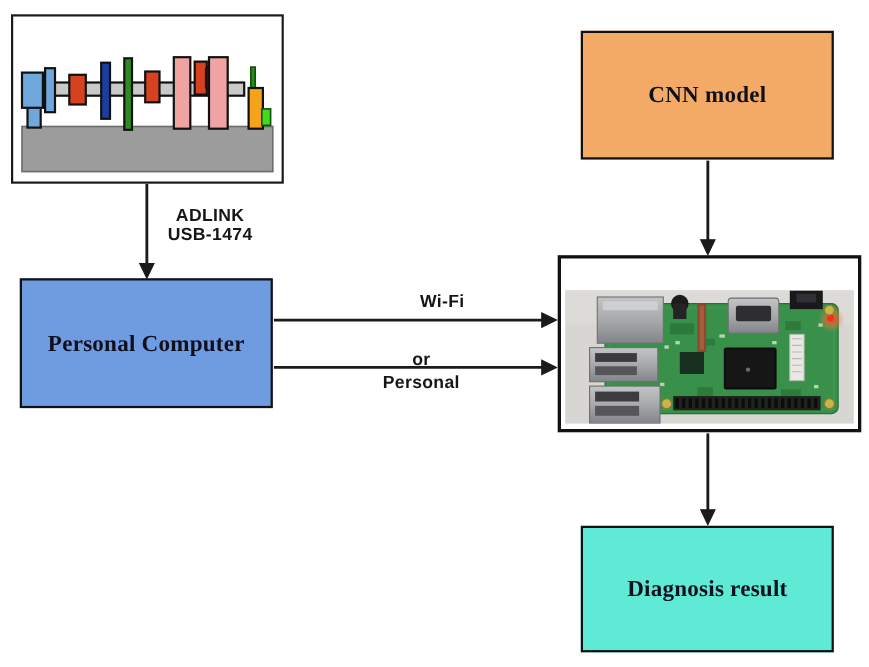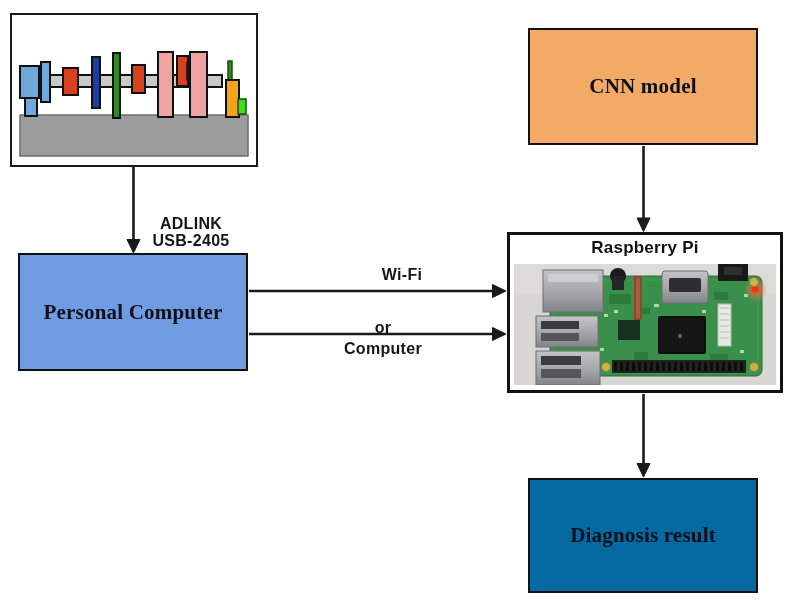--- a/index.html
+++ b/index.html
@@ -8,33 +8,33 @@
     font-family:"Liberation Sans",sans-serif;
   }
   .node{position:absolute;box-sizing:border-box;display:flex;align-items:center;justify-content:center;}
   .serif-label{
     font-family:"Liberation Serif",serif;font-weight:bold;font-size:21px;color:#10101d;
     text-align:center;letter-spacing:.2px;
   }
   .rig-box{left:10px;top:13px;width:248px;height:154px;border:2px solid #1b1b1b;background:#fff;}
   .pc-box{left:18px;top:253px;width:230px;height:118px;border:2.5px solid #111;background:#6f9be0;}
   .cnn-box{left:528px;top:28px;width:230px;height:117px;border:2.5px solid #111;background:#f3aa67;}
-  .diag-box{left:528px;top:478px;width:230px;height:115px;border:2.5px solid #111;background:#0369a1;}
+  .diag-box{left:528px;top:478px;width:230px;height:115px;border:2.5px solid #111;background:#5eead4;}
   .rpi-box{left:507px;top:232px;width:276px;height:161px;border:3px solid #111;background:#fff;
     display:block;}
   .rpi-title{
     position:absolute;left:0;top:3px;width:100%;text-align:center;
     font-weight:bold;font-size:17px;color:#111;letter-spacing:.2px;
   }
   .rpi-photo{position:absolute;left:4px;top:29px;width:262px;height:121px;background:#d8d6d2;}
   .edge-label{
     position:absolute;font-weight:bold;color:#161616;font-size:16px;text-align:center;
     letter-spacing:.3px;white-space:nowrap;
   }
-  .adlink-label{left:135px;top:188px;width:112px;line-height:17px;margin-top:27px;}
+  .adlink-label{left:135px;top:188px;width:112px;line-height:17px;}
   .wifi-label{left:352px;top:266px;width:100px;}
   .or-label{left:333px;top:319px;width:100px;}
   .eth-label{left:333px;top:340px;width:100px;}
   .arrow-layer{position:absolute;left:0;top:0;width:790px;height:606px;pointer-events:none;}
   .rig-svg,.photo-svg{display:block;width:100%;height:100%;}
 </style>
 </head>
 <body>
 
 <div class="canvas">
@@ -78,36 +78,35 @@
       <rect x="175" y="46" width="6" height="20" rx="2.5" fill="#40120a" stroke="#111" stroke-width="1.5"></rect>
       <rect x="178" y="37" width="17" height="65" fill="#efa3a3" stroke="#111" stroke-width="2"></rect>
       <rect x="216" y="46" width="4" height="22" fill="#2f8a1f" stroke="#145008" stroke-width="1.5"></rect>
       <rect x="214" y="65" width="13" height="37" fill="#f6a21a" stroke="#111" stroke-width="2"></rect>
       <rect x="226" y="84" width="8" height="15" fill="#3ddd1f" stroke="#145008" stroke-width="1.5"></rect>
     </svg>
   </div>
 
   <div class="edge-label adlink-label">
     <span>ADLINK</span><br>
-    <span>USB-2405</span>
+    <span>USB-1474</span>
   </div>
   <div class="edge-label wifi-label">Wi-Fi</div>
   <div class="edge-label or-label">or</div>
-  <div class="edge-label eth-label">Computer</div>
+  <div class="edge-label eth-label">Personal</div>
 
   <div class="node cnn-box">
     <span class="serif-label">CNN model</span>
   </div>
 
   <div class="node pc-box">
     <span class="serif-label">Personal Computer</span>
   </div>
 
   <div class="node rpi-box">
-    <div class="rpi-title">Raspberry Pi</div>
     <div class="rpi-photo">
       <svg class="photo-svg" viewBox="0 0 262 121">
         <defs>
           <linearGradient id="metal" x1="0" y1="0" x2="0" y2="1">
             <stop offset="0" stop-color="#c3c4c6"></stop>
               <stop offset="0.5" stop-color="#a8a9ab"></stop>
               <stop offset="1" stop-color="#83848a"></stop>
           </linearGradient>
           <radialGradient id="ledglow" cx="0.5" cy="0.5" r="0.5">
             <stop offset="0" stop-color="#ff3b1e" stop-opacity="0.95"></stop>

